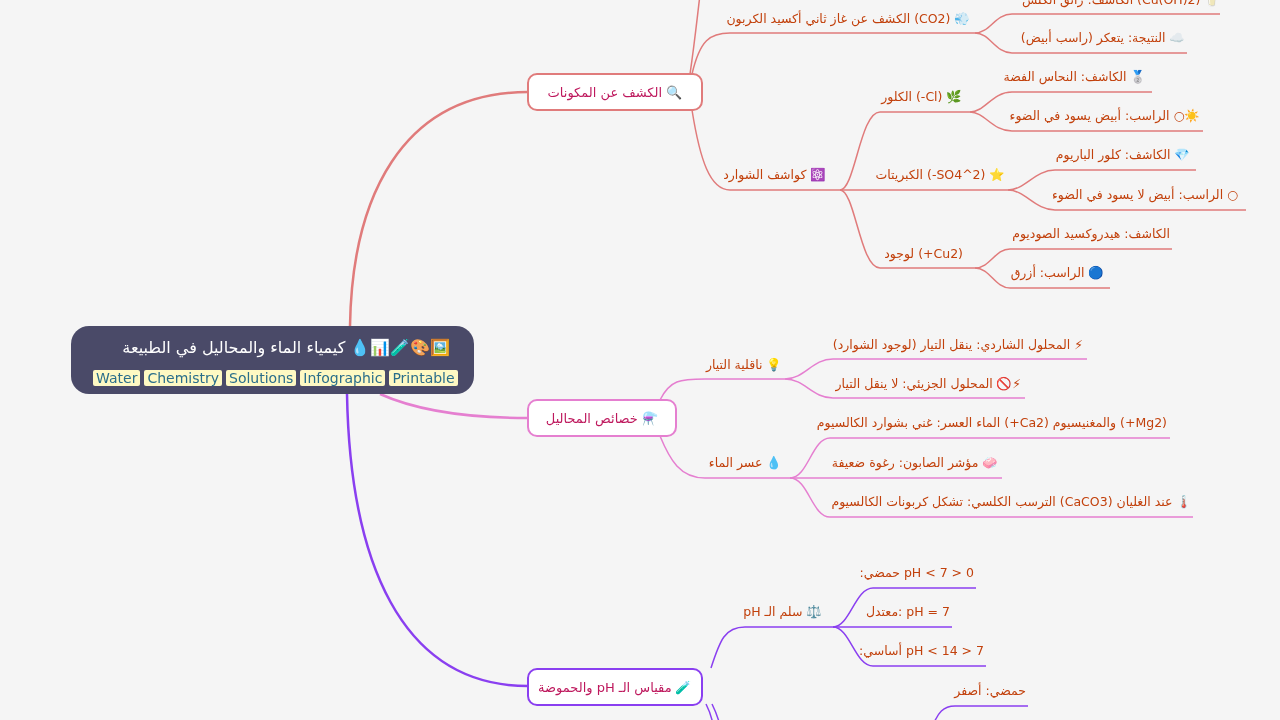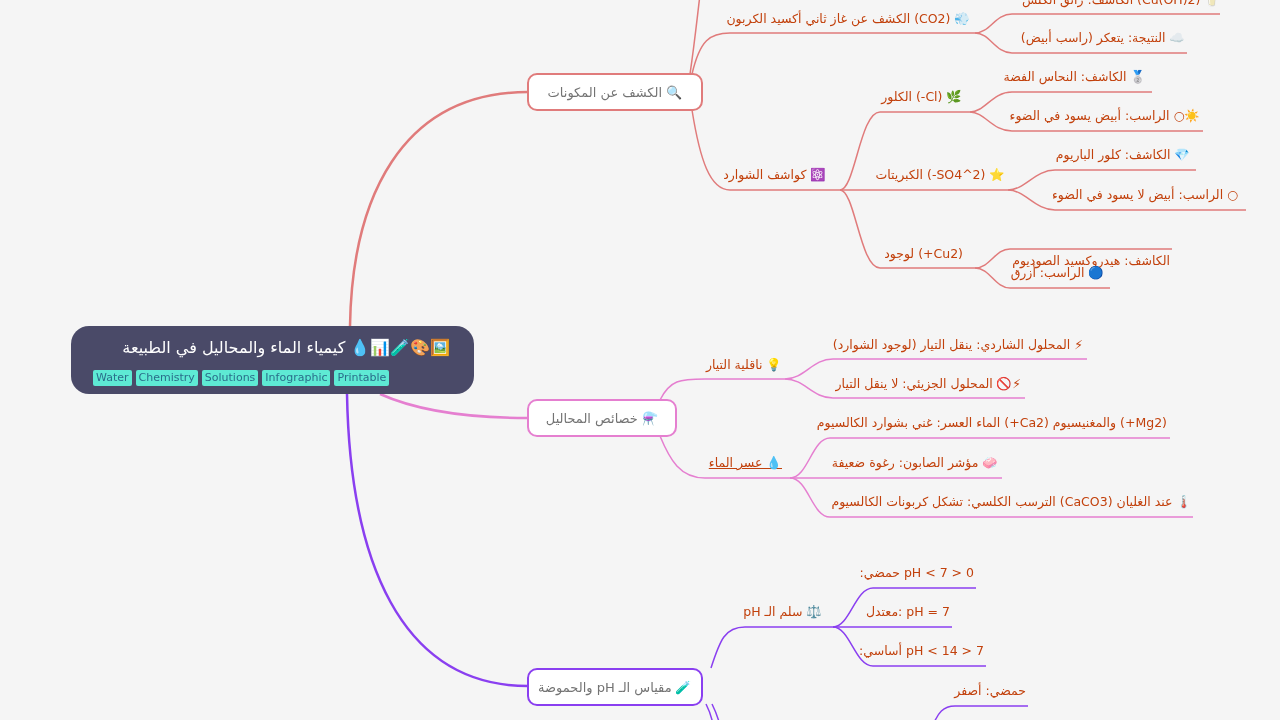--- a/index.html
+++ b/index.html
@@ -4,23 +4,23 @@
 <style>
   html, body { margin:0; padding:0; }
   body { width:1280px; height:720px; overflow:hidden; background:#f5f5f5; position:relative;
          font-family:"DejaVu Sans", sans-serif; }
   #canvas { position:absolute; left:0; top:0; width:1280px; height:720px; }
   svg.links { position:absolute; left:0; top:0; width:1280px; height:720px; }
   .root { position:absolute; left:71px; top:326px; width:403px; height:68px; background:#4a4a68;
           border-radius:18px; color:#fff; box-sizing:border-box; padding:10px 22px 0 16px; }
   .root-title { font-size:16px; direction:rtl; text-align:right; white-space:nowrap; position:absolute; right:24px; top:12px; }
   .tags { position:absolute; left:22px; top:44px; display:flex; gap:4px; }
-  .tag { background:#5eead4; color:#2a6e8a; font-size:11px; padding:1px 3px; border-radius:2px; line-height:14px; }
+  .tag { background:#fef9c3; color:#2a6e8a; font-size:14px; padding:1px 3px; border-radius:2px; line-height:14px; }
   .mnode { position:absolute; background:#fff; border:2px solid; border-radius:10px; box-sizing:border-box;
-           font-size:13px; color:#737373; display:flex; align-items:center; justify-content:center; white-space:nowrap; direction:rtl; }
+           font-size:13px; color:#be185d; display:flex; align-items:center; justify-content:center; white-space:nowrap; direction:rtl; }
   .lbl { position:absolute; font-size:12.5px; color:#c2410c; white-space:nowrap; direction:rtl; text-align:right; }
 </style>
 </head>
 <body>
 
 <div id="canvas">
   <svg class="links" viewBox="0 0 1280 720">
 
     <path d="M350 326 C352 200 400 92 528 92" stroke="#e07b7b" stroke-width="2.5" fill="none"></path>
 
@@ -82,28 +82,28 @@
   <div class="lbl" style="right:60px;top:-8px;">🥛 (Cu(OH)2) الكاشف: رائق الكلس</div>
   <div class="lbl" style="right:95px;top:30px;">☁️ النتيجة: يتعكر (راسب أبيض)</div>
   <div class="lbl" style="right:454px;top:167px;">⚛️ كواشف الشوارد</div>
   <div class="lbl" style="right:318px;top:89px;">🌿 (Cl-) الكلور</div>
   <div class="lbl" style="right:134px;top:69px;">🥈 الكاشف: النحاس الفضة</div>
   <div class="lbl" style="right:80px;top:108px;">☀️○ الراسب: أبيض يسود في الضوء</div>
   <div class="lbl" style="right:275px;top:167px;">⭐ (SO4^2-) الكبريتات</div>
   <div class="lbl" style="right:90px;top:147px;">💎 الكاشف: كلور الباريوم</div>
   <div class="lbl" style="right:42px;top:187px;">○ الراسب: أبيض لا يسود في الضوء</div>
   <div class="lbl" style="right:317px;top:246px;">(Cu2+) لوجود</div>
-  <div class="lbl" style="right:110px;top:226px;margin-top:27px;">الكاشف: هيدروكسيد الصوديوم</div>
+  <div class="lbl" style="right:110px;top:226px;">الكاشف: هيدروكسيد الصوديوم</div>
   <div class="lbl" style="right:176px;top:265px;">🔵 الراسب: أزرق</div>
 
   <div class="mnode" style="left:527px;top:399px;width:150px;height:38px;border-color:#e57fd0;">⚗️ خصائص المحاليل</div>
   <div class="lbl" style="right:498px;top:357px;">💡 ناقلية التيار</div>
   <div class="lbl" style="right:197px;top:337px;">⚡ المحلول الشاردي: ينقل التيار (لوجود الشوارد)</div>
   <div class="lbl" style="right:259px;top:376px;">⚡🚫 المحلول الجزيئي: لا ينقل التيار</div>
-  <div class="lbl" style="right:498px;top:455px;text-decoration:underline;">💧 عسر الماء</div>
+  <div class="lbl" style="right:498px;top:455px;">💧 عسر الماء</div>
   <div class="lbl" style="right:113px;top:415px;">(Mg2+) والمغنيسيوم (Ca2+) الماء العسر: غني بشوارد الكالسيوم</div>
   <div class="lbl" style="right:282px;top:455px;margin-left:30px;">🧼 مؤشر الصابون: رغوة ضعيفة</div>
   <div class="lbl" style="right:88px;top:494px;">🌡️ عند الغليان (CaCO3) الترسب الكلسي: تشكل كربونات الكالسيوم</div>
 
   <div class="mnode" style="left:527px;top:668px;width:176px;height:38px;border-color:#8a3ff0;">🧪 مقياس الـ pH والحموضة</div>
   <div class="lbl" style="right:458px;top:604px;">⚖️ سلم الـ pH</div>
   <div class="lbl" style="right:306px;top:565px;">0 &lt; pH &lt; 7 حمضي:</div>
   <div class="lbl" style="right:330px;top:604px;">pH = 7 :معتدل</div>
   <div class="lbl" style="right:296px;top:643px;">7 &lt; pH &lt; 14 أساسي:</div>
   <div class="lbl" style="right:254px;top:683px;">حمضي: أصفر</div>

